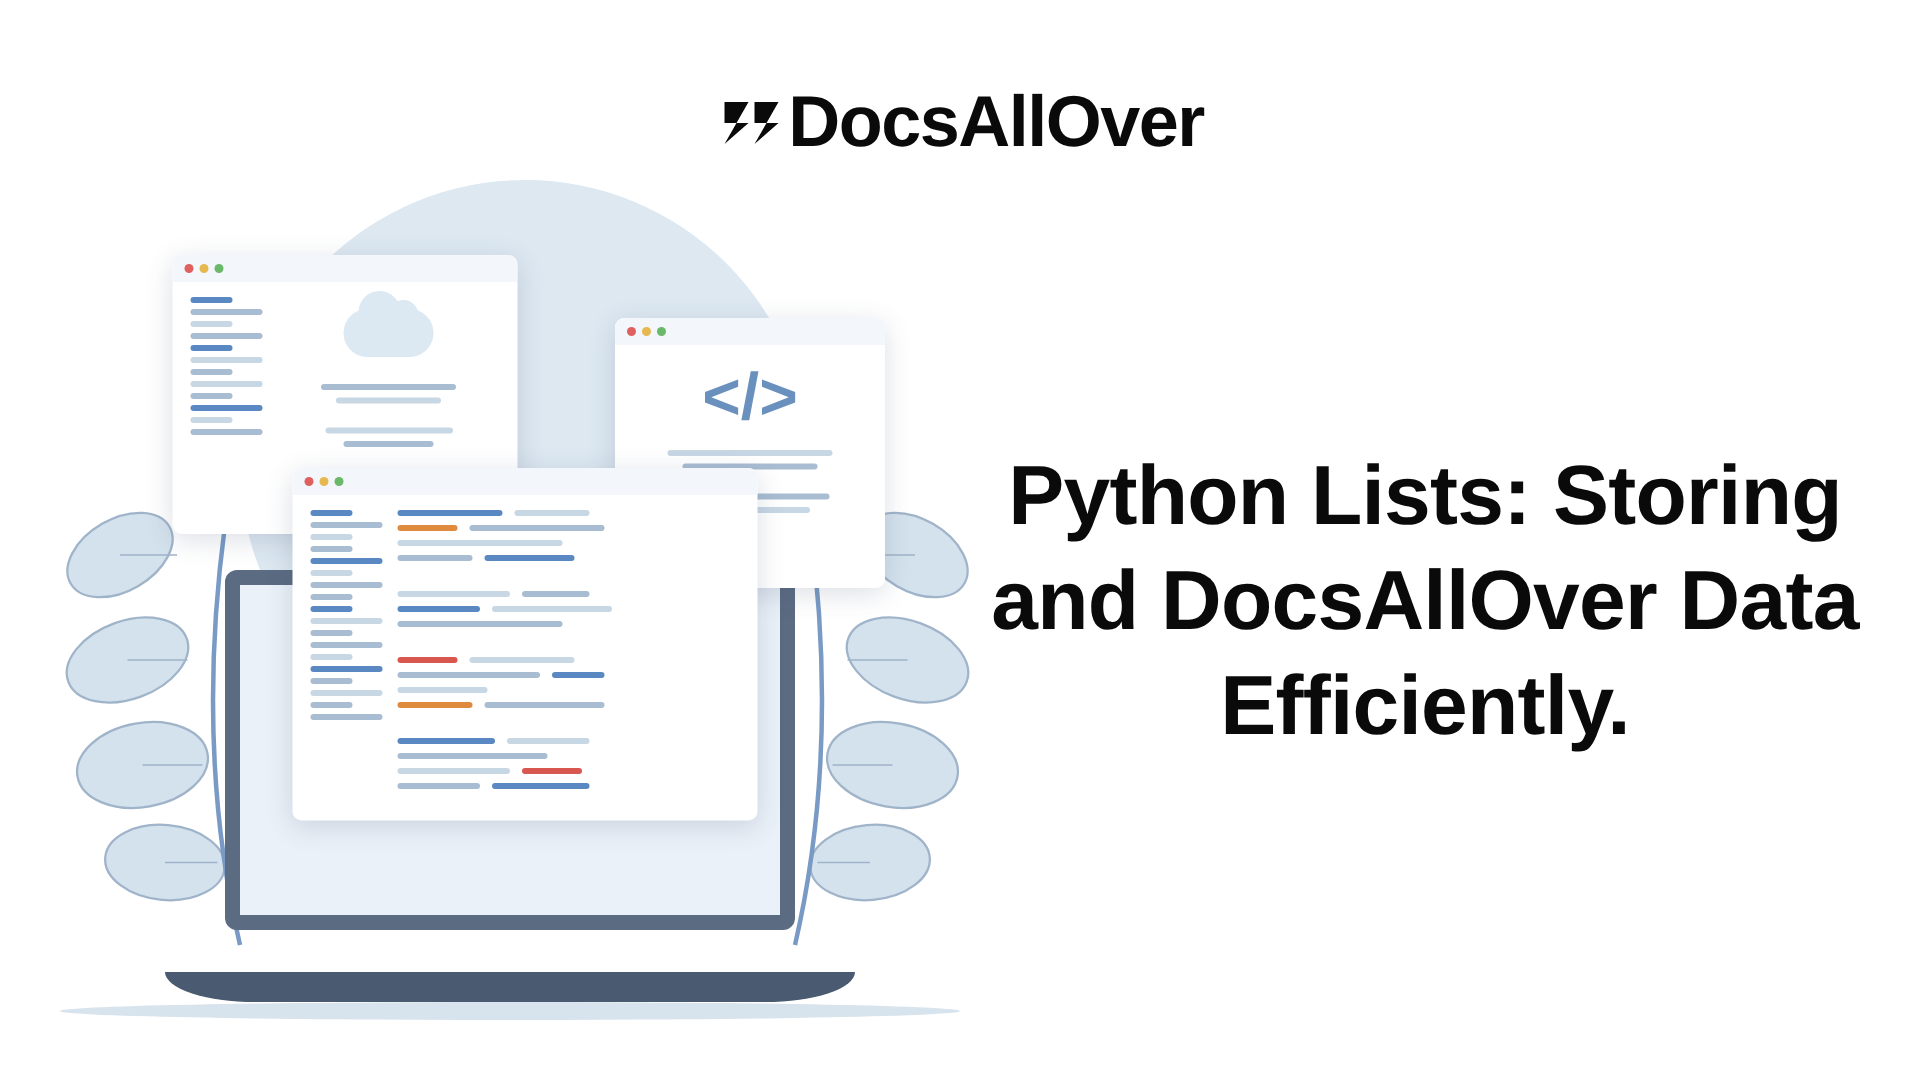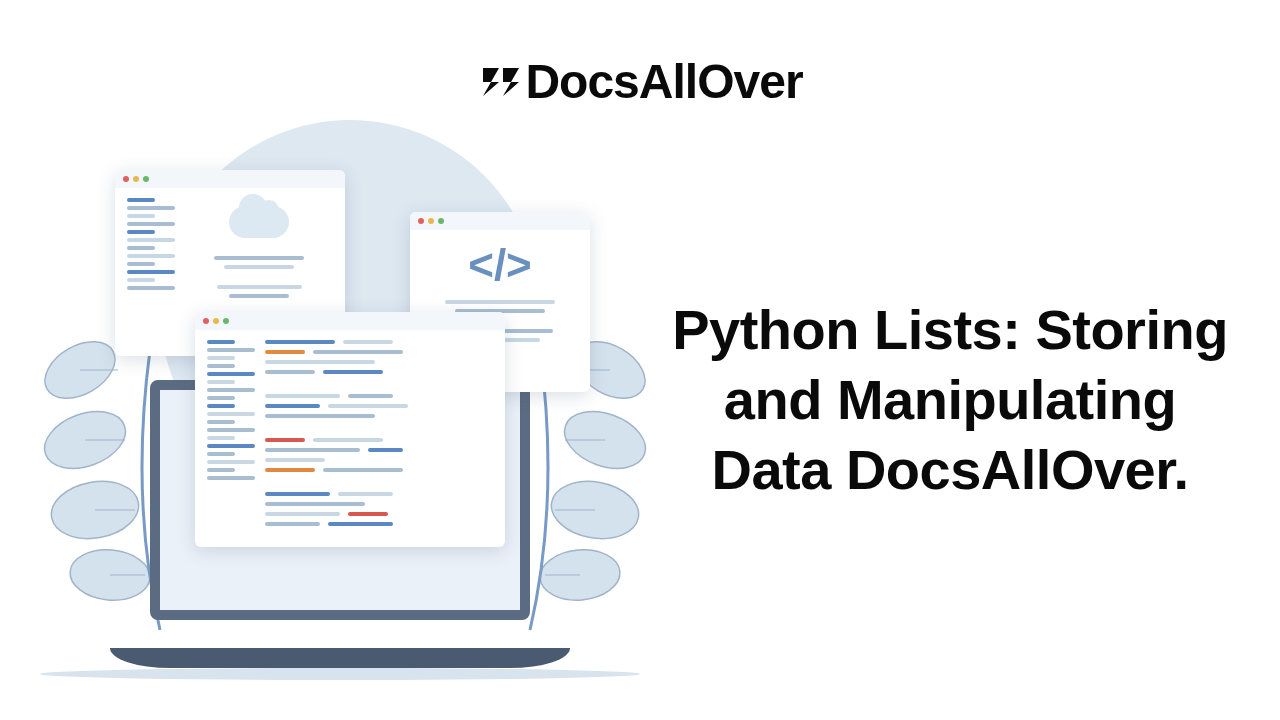--- a/index.html
+++ b/index.html
@@ -383,15 +383,15 @@
               <div class="line" style="width:55px"></div>
               <div class="line blue" style="width:65px"></div>
             </div>
         </div>
       </div>
     </div>
 
   </div>
 
   <div class="title-section">
-    <h1 class="title">Python Lists: Storing and Manipulating Data DocsAllOver.</h1>
+    <h1 class="title">Python Lists: Storing and DocsAllOver Data Efficiently.</h1>
   </div>
 </div>
 
 </body></html>

